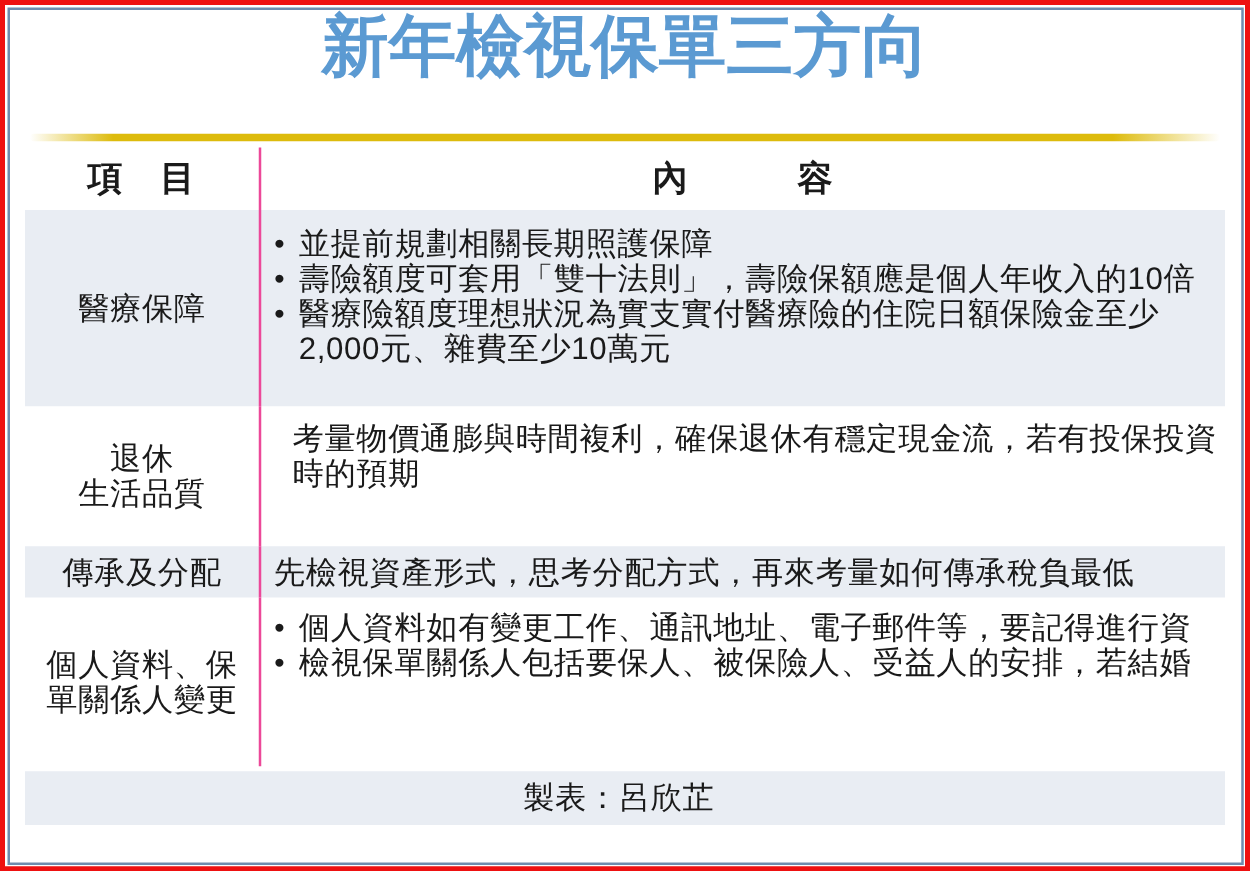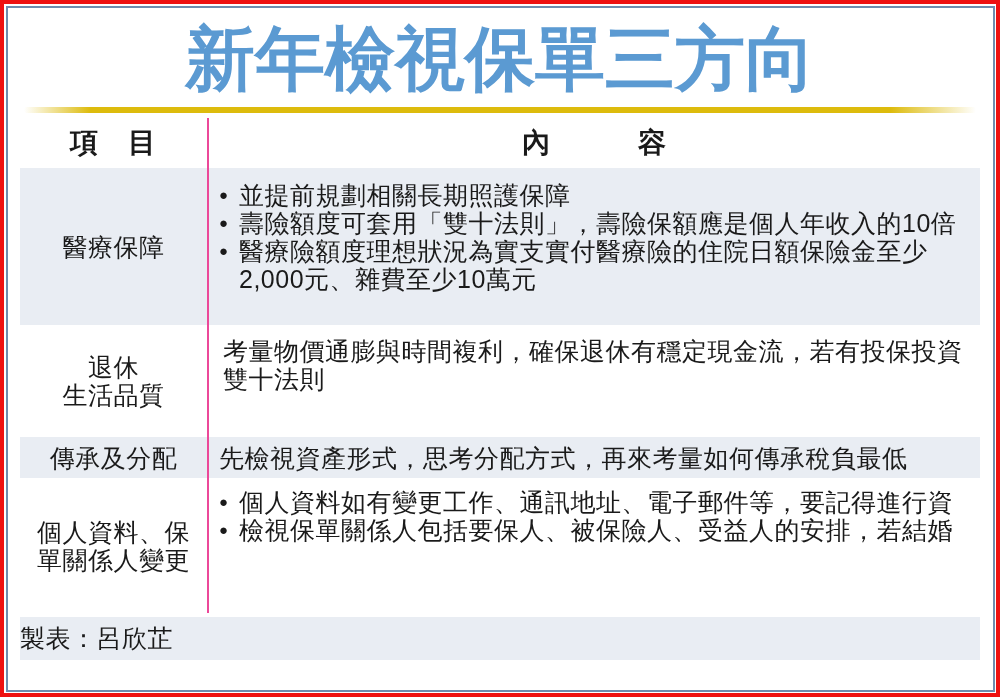--- a/index.html
+++ b/index.html
@@ -10,24 +10,24 @@
     overflow:hidden;
     font-family:"Liberation Sans","DejaVu Sans",sans-serif;
     color:#1a1a1a;
   }
   * { box-sizing:border-box; }
 
   .frame-red  { position:absolute; inset:0; border:4px solid #ee1111; pointer-events:none; }
   .frame-blue { position:absolute; left:6px; top:6px; right:5px; bottom:5px; border:2px solid #6e8cae; pointer-events:none; }
 
   .title {
-    position:absolute; top:28px; left:0; width:100%;
+    position:absolute; top:11px; left:0; width:100%;
     text-align:center;
-    font-size:70px; font-weight:bold; color:#5b9ad2;
-    line-height:62px; white-space:nowrap;
+    font-size:54px; font-weight:bold; color:#5b9ad2;
+    line-height:62px; white-space:nowrap;font-family:Liberation Mono, monospace;
   }
 
   .gold-rule {
     position:absolute; top:107px; left:24px; width:952px; height:6px;
     background:linear-gradient(to right,
       rgba(221,187,12,0) 0%, #ddbb0c 7%,
       #ddbb0c 91%, rgba(221,187,12,0) 100%);
     border-radius:3px;
   }
 
@@ -51,37 +51,37 @@
   }
 
   .hrow { height:50px; }
   .hrow .cell-label, .hrow .cell-content {
     font-size:28px; font-weight:bold; letter-spacing:1px;
     display:flex; align-items:center; justify-content:center;
     line-height:50px; white-space:nowrap;
   }
 
   .r1 { height:157px; } .r1 .cell-content { padding:13px 6px 0 8px; }
-  .r2 { height:112px; } .r2 .cell-content { padding:12px 6px 0 14px; }
+  .r2 { height:112px; } .r2 .cell-content { padding:12px 6px 0 25px; }
   .r3 { height:41px;  } .r3 .cell-content { display:flex; align-items:center; padding:0 6px 0 10px; }
   .r4 { height:135px; } .r4 .cell-content { padding:10px 6px 0 8px; }
 
   .line { line-height:28px; white-space:nowrap; }
 
   .bitem { display:flex; }
   .dot {
     width:22px; flex:none; text-align:left; padding-left:2px;
     font-size:15px; line-height:28px;
   }
   .btext { flex:1; }
 
   .footer {
     margin-top:4px; height:43px;
     background:#e9edf3;
-    text-align:left;
+    text-align:center;
     font-size:25px; line-height:43px;
     padding-right:10px;
     white-space:nowrap;
   }
 </style>
 </head>
 <body>
 
 <div class="frame-red"></div>
 <div class="frame-blue"></div>
@@ -123,21 +123,21 @@
     </div>
   </div>
 
   <div class="trow r2">
     <div class="cell-label">
       <div class="line">退休</div>
       <div class="line">生活品質</div>
     </div>
     <div class="cell-content">
       <div class="line">考量物價通膨與時間複利，確保退休有穩定現金流，若有投保投資</div>
-      <div class="line">雙十法則</div>
+      <div class="line">時的預期</div>
     </div>
   </div>
 
   <div class="trow r3 shade">
     <div class="cell-label">
       <div class="line">傳承及分配</div>
     </div>
     <div class="cell-content">
       <div class="line">先檢視資產形式，思考分配方式，再來考量如何傳承稅負最低</div>
     </div>

